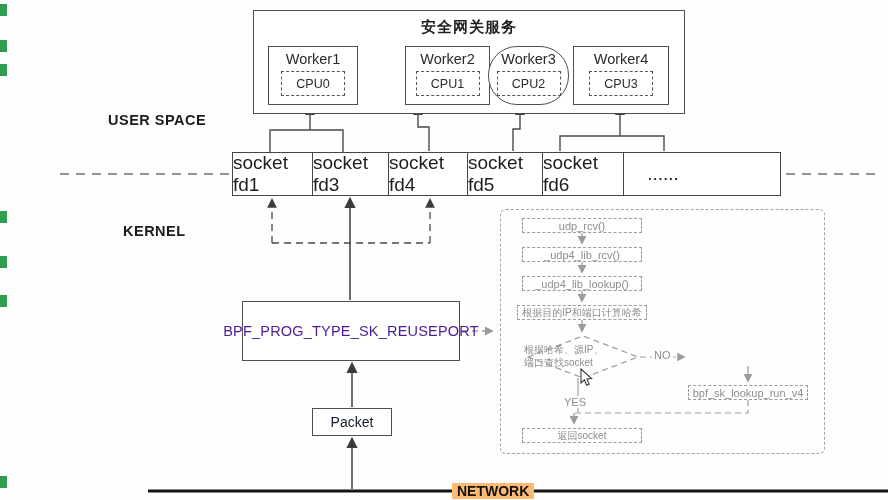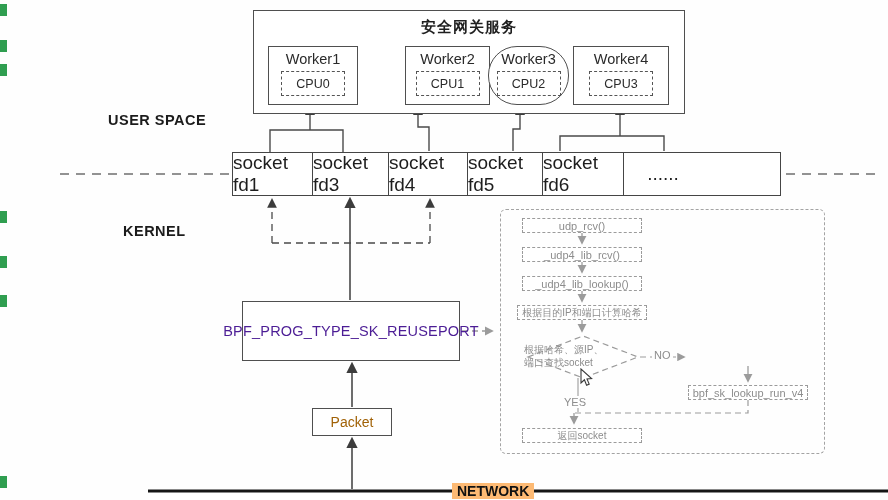--- a/index.html
+++ b/index.html
@@ -19,21 +19,21 @@
               background:#fff;display:flex;box-sizing:border-box;}
   .sock-cell{border-right:1.4px solid #454545;display:flex;align-items:center;justify-content:center;
              font-size:19px;color:#1e1e1e;box-sizing:border-box;}
   .sock-cell:last-child{border-right:none;}
   
   .zone{font-size:14.5px;font-weight:bold;color:#1b1b1b;letter-spacing:0.5px;}
   
   #bpf-box{left:242px;top:301px;width:218px;height:60px;display:flex;align-items:center;justify-content:center;
            font-size:14.5px;letter-spacing:0.2px;color:#4c1d95;}
   #packet-box{left:312px;top:408px;width:80px;height:28px;display:flex;align-items:center;justify-content:center;
-              font-size:14px;color:#a16207;}
+              font-size:14px;color:#0f172a;}
   
   #network-label{left:452px;top:483px;background:#fdba74;padding:0 5px;font-size:14px;font-weight:bold;color:#111;}
   
   #flow-container{left:500px;top:209px;width:323px;height:243px;border:1.3px dashed #a3a3a3;border-radius:6px;background:transparent;}
   .fbox{position:absolute;border:1.2px dashed #9b9b9b;background:#fff;color:#8d8d8d;
         display:flex;align-items:center;justify-content:center;box-sizing:border-box;white-space:nowrap;}
   .fsmall{font-size:11px;}
   .fcjk{font-size:10px;}
   #flow-decision-text{left:524px;top:343px;width:118px;text-align:left;color:#8d8d8d;font-size:10px;line-height:13px;}
   .flow-tag{position:absolute;color:#8d8d8d;font-size:11px;background:#fefefe;padding:0 2px;}

